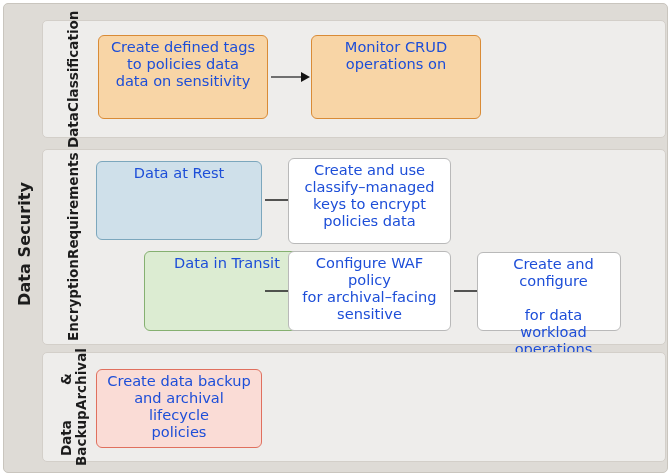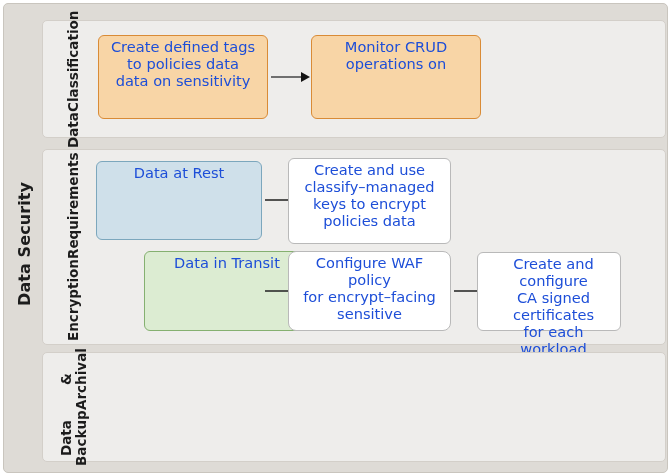--- a/index.html
+++ b/index.html
@@ -181,49 +181,56 @@
         <span>Data in Transit</span>
       </div>
 
       <div class="arrow" style="left:222px; top:134px; width:40px;">
         <svg width="40" height="14" viewBox="0 0 40 14">
           <line x1="0" y1="7" x2="31" y2="7" stroke="#2b2b2b" stroke-width="1.6"></line>
           <path d="M30 2.5 L39 7 L30 11.5 Z" fill="#141414"></path>
         </svg>
       </div>
 
-      <div class="box box-white" style="left:245px; top:101px; width:163px; height:80px;border-radius:8px;">
+      <div class="box box-white" style="left:245px; top:101px; width:163px; height:80px;">
         <span>
           <span>Configure WAF policy</span><br>
-          <span>for encrypt–facing</span><br>
+          <span>for archival–facing</span><br>
           <span>sensitive</span>
         </span>
       </div>
 
       <div class="arrow" style="left:411px; top:134px; width:40px;">
         <svg width="40" height="14" viewBox="0 0 40 14">
           <line x1="0" y1="7" x2="31" y2="7" stroke="#2b2b2b" stroke-width="1.6"></line>
           <path d="M30 2.5 L39 7 L30 11.5 Z" fill="#141414"></path>
         </svg>
       </div>
 
       <div class="box box-white" style="left:434px; top:102px; width:144px; height:79px;padding-left:14px;">
         <span>
           <span>Create and configure</span><br>
-          <span>CA signed certificates</span><br>
-          <span>for each workload</span><br>
-          <span>classify</span>
+          <br>
+          <span>for data workload</span><br>
+          <span>operations</span>
         </span>
       </div>
     </div>
 
     <div class="panel panel-3">
 
       <div class="panel-label">
         <span>Data Backup</span>
           <br>
         <span>&amp; Archival</span>
       </div>
 
+      <div class="box box-pink" style="left:53px; top:16px; width:166px; height:79px;">
+        <span>
+          <span>Create data backup</span><br>
+          <span>and archival lifecycle</span><br>
+          <span>policies</span>
+        </span>
+      </div>
     </div>
 
   </div>
 </div>
 
 </body></html>

